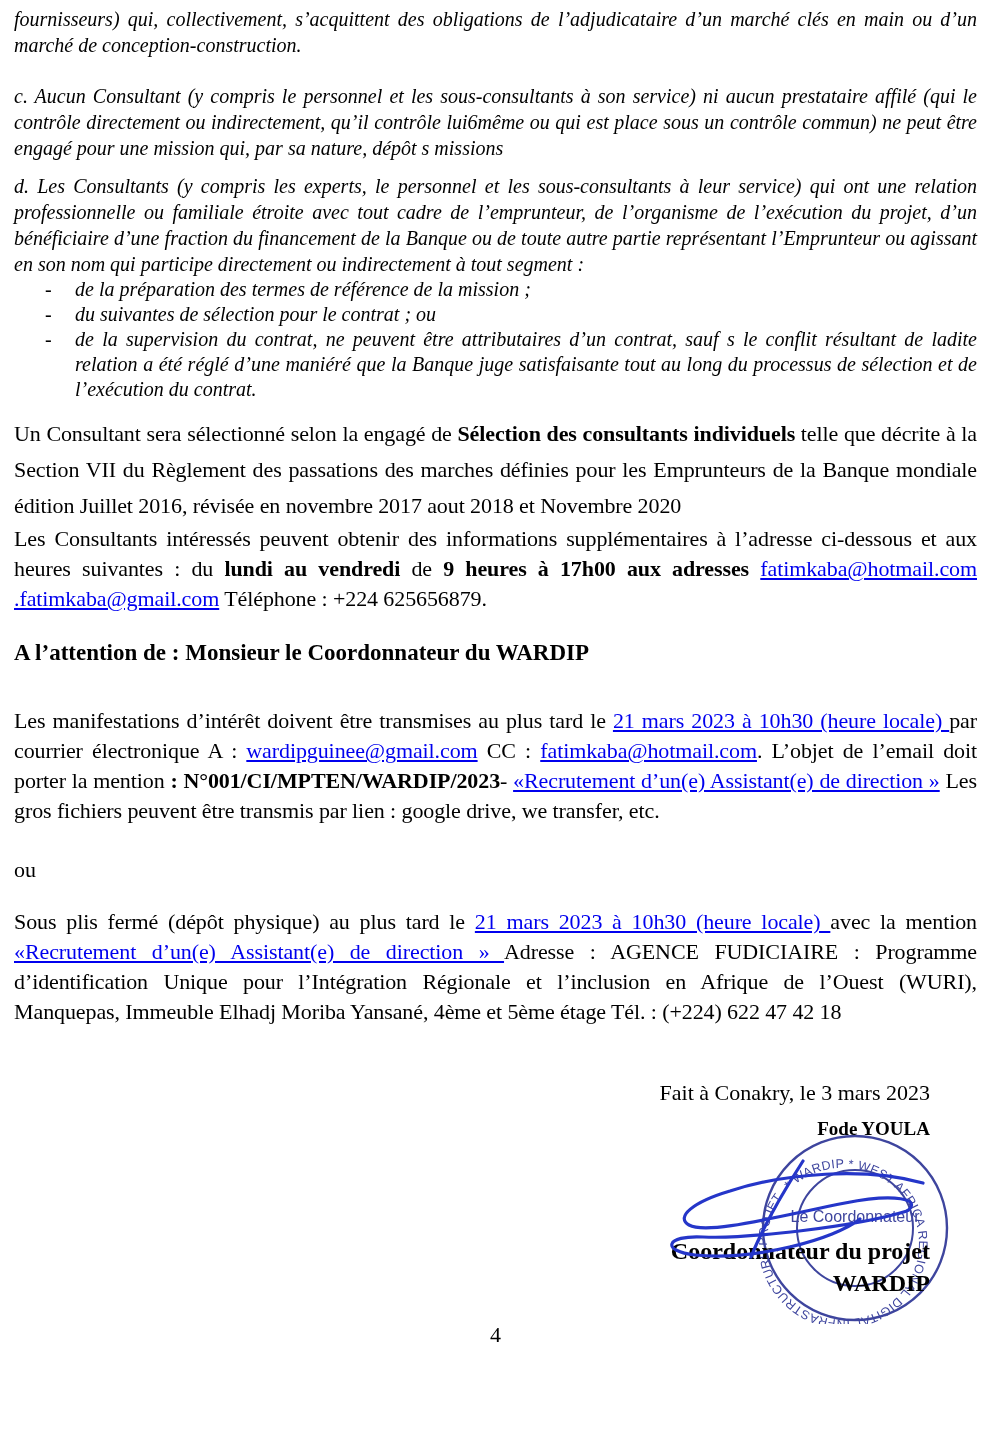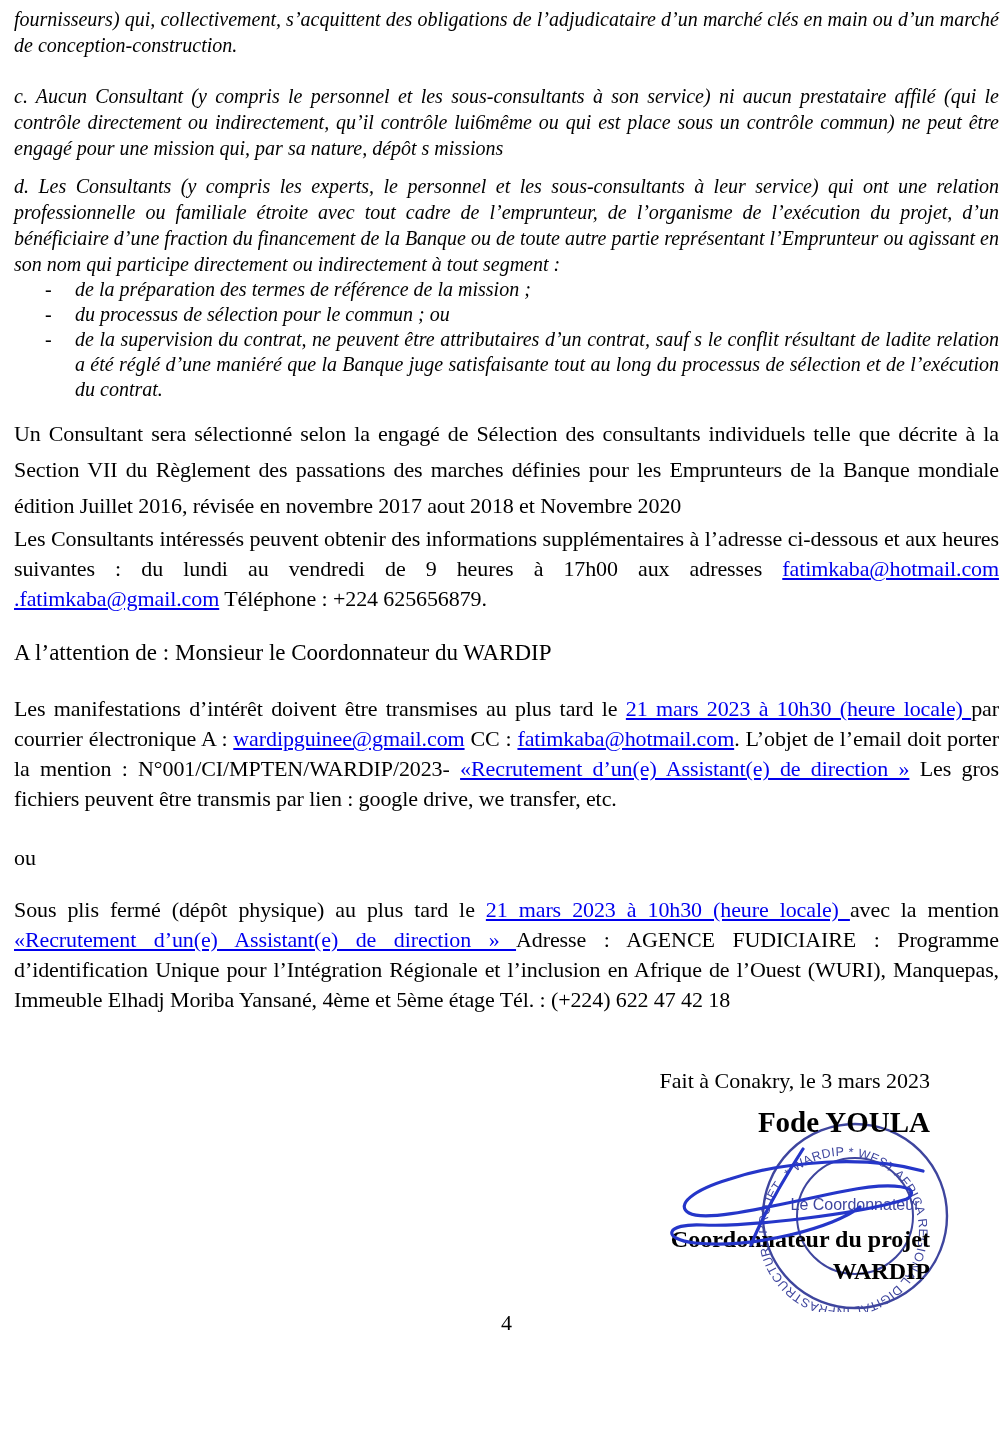--- a/index.html
+++ b/index.html
@@ -2,47 +2,47 @@
 <html style="--link: #0000EE; --stamp: #3E459E; --signature: #2536C9; --text: #000000;"><head>
 <meta charset="utf-8">
 <style>
   :root{
     --link:#0000EE; --stamp:#3E459E; --signature:#2536C9; --text:#000000;
   }
   *{box-sizing:border-box;}
   html,body{margin:0;padding:0;background:#ffffff;}
   body{width:1000px;height:1438px;overflow:hidden;color:var(--text);
        font-family:"Liberation Serif", serif;}
-  .page{position:relative;width:1000px;height:1438px;padding:6px 1px 0 14px;}
+  .page{position:relative;width:1000px;height:1438px;padding:6px 23px 0 14px;}
 
   
   .it-para{margin:0;font-style:italic;font-size:20px;line-height:26px;text-align:justify;}
   .mt-c{margin-top:25px;}
   .mt-d{margin-top:12px;}
   .bullets{margin-left:31px;font-style:italic;font-size:20px;line-height:25px;}
   .bullet{display:flex;}
   .bullet .dash{flex:0 0 30px;width:30px;}
   .bullet .btext{flex:1;text-align:justify;}
 
   
   .body-para{margin:0;font-size:22px;line-height:30px;text-align:justify;letter-spacing:-0.1px;}
   .p-selection{margin-top:14px;line-height:36px;}
   .p-contact{}
-  .attention{margin-top:24px;font-size:23px;line-height:30px;font-weight:normal;text-align:left;}
-  .p-email{margin-top:26px;}
+  .attention{margin-top:24px;font-size:23px;line-height:30px;font-weight:bold;text-align:left;}
+  .p-email{margin-top:38px;}
   .ou{margin-top:29px;font-size:22px;line-height:30px;}
   .p-physical{margin-top:2px;}
-  .b{font-weight:normal;}
+  .b{font-weight:bold;}
   .lnk{color:var(--link);text-decoration:underline;cursor:pointer;}
 
   
   .sig-area{position:relative;margin-top:51px;height:250px;}
   .sig-line{position:absolute;left:576px;width:340px;text-align:right;z-index:3;}
   .date-line{top:2px;font-size:22px;}
-  .name-line{top:40px;font-size:29px;font-weight:bold;}
+  .name-line{top:40px;font-size:19px;font-weight:bold;}
   .role1{top:160px;font-size:24px;font-weight:bold;}
   .role2{top:192px;font-size:24px;font-weight:bold;}
   .stamp-svg{position:absolute;left:745px;top:54px;z-index:2;}
   .stamp-svg circle{fill:none;stroke:var(--stamp);}
   .stamp-ring-text{fill:var(--stamp);font-family:"Liberation Sans", sans-serif;
                    font-size:12.5px;letter-spacing:0.4px;}
   .stamp-center-text{fill:var(--stamp);font-family:"Liberation Sans", sans-serif;
                      font-size:16px;text-anchor:middle;}
   .sig-svg{position:absolute;left:641px;top:77px;z-index:4;}
   .sig-svg path{fill:none;stroke:var(--signature);stroke-width:3.2;
@@ -59,21 +59,21 @@
     <p class="it-para">fournisseurs) qui, collectivement, s’acquittent des obligations de l’adjudicataire d’un marché clés en main ou d’un marché de conception-construction.</p>
     <p class="it-para mt-c">c. Aucun Consultant (y compris le personnel et les sous-consultants à son service) ni aucun prestataire affilé (qui le contrôle directement ou indirectement, qu’il contrôle lui6même ou qui est place sous un contrôle commun) ne peut être engagé pour une mission qui, par sa nature, dépôt s missions</p>
     <p class="it-para mt-d">d. Les Consultants (y compris les experts, le personnel et les sous-consultants à leur service) qui ont une relation professionnelle ou familiale étroite avec tout cadre de l’emprunteur, de l’organisme de l’exécution du projet, d’un bénéficiaire d’une fraction du financement de la Banque ou de toute autre partie représentant l’Emprunteur ou agissant en son nom qui participe directement ou indirectement à tout segment :</p>
     <div class="bullets">
       <div class="bullet">
         <span class="dash">-</span>
         <span class="btext">de la préparation des termes de référence de la mission ;</span>
       </div>
       <div class="bullet">
         <span class="dash">-</span>
-        <span class="btext">du processus de sélection pour le commun ; ou</span>
+        <span class="btext">du suivantes de sélection pour le contrat ; ou</span>
       </div>
       <div class="bullet">
         <span class="dash">-</span>
         <span class="btext">de la supervision du contrat, ne peuvent être attributaires d’un contrat, sauf s le conflit résultant de ladite relation a été réglé d’une maniéré que la Banque juge satisfaisante tout au long du processus de sélection et de l’exécution du contrat.</span>
       </div>
     </div>
   </section>
 
   <p class="body-para p-selection">
     <span>Un Consultant sera sélectionné selon la engagé de </span><span class="b">Sélection des consultants individuels</span><span> telle que décrite à la Section VII du Règlement des passations des marches définies pour les Emprunteurs de la Banque mondiale édition Juillet 2016, révisée en novembre 2017 aout 2018 et Novembre 2020</span>

